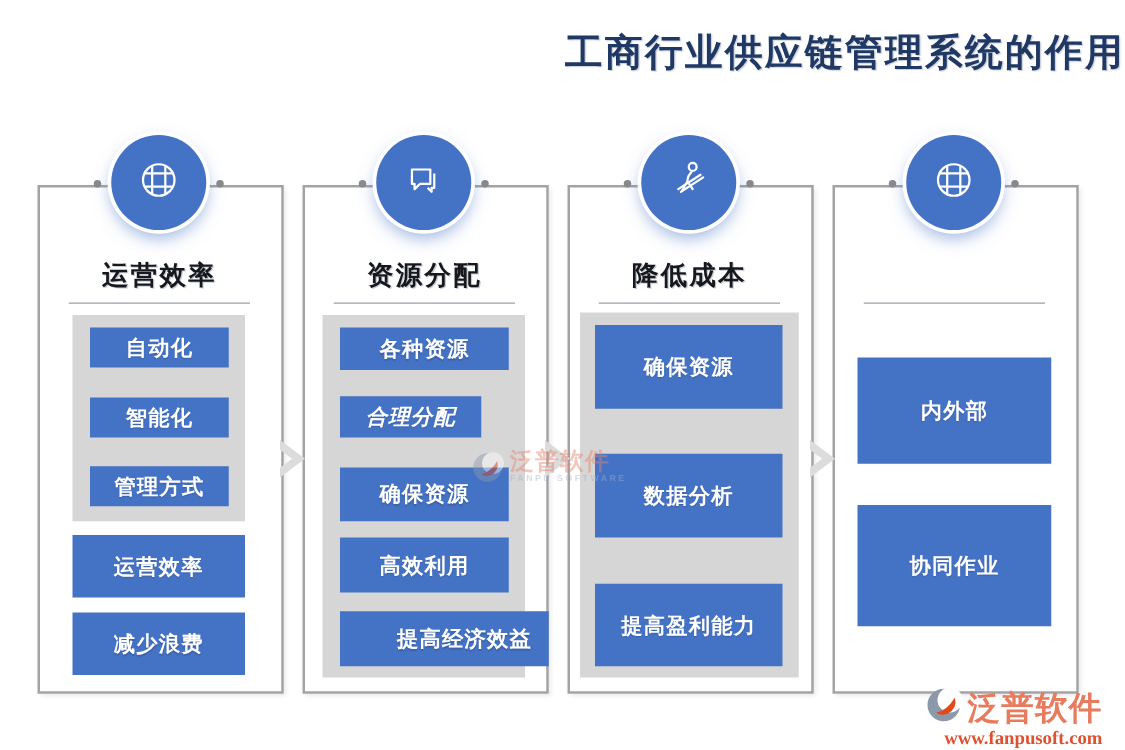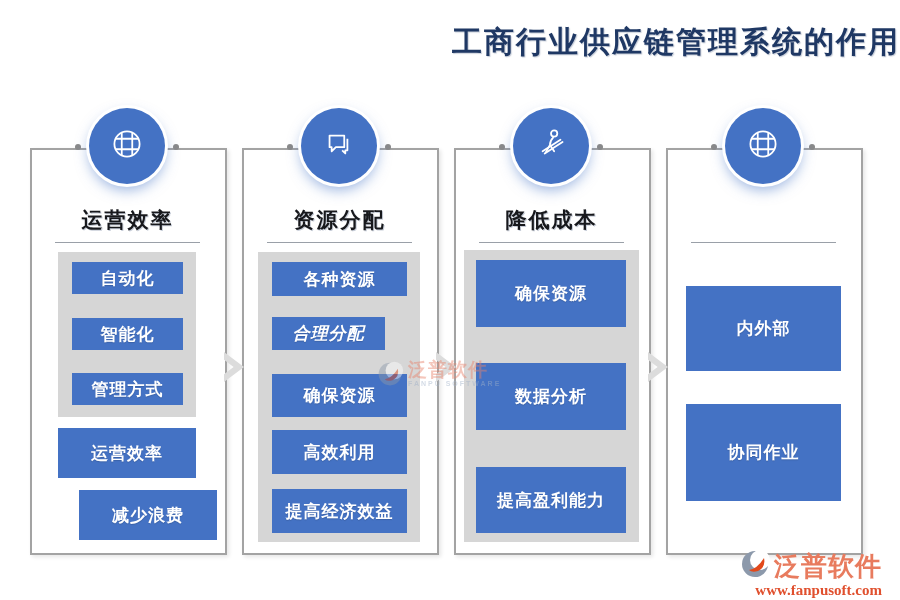--- a/index.html
+++ b/index.html
@@ -29,28 +29,28 @@
   .pill{position:absolute;background:#4472C4;color:#ffffff;display:flex;align-items:center;
     justify-content:center;font-size:17px;font-weight:bold;letter-spacing:1px;
     text-shadow:0 1px 1px rgba(0,0,0,0.15);}
 
   
   .c1 .panel{left:28px;top:152px;width:138px;height:165px;}
   .c1 .p0{left:42px;top:162px;width:111px;height:32px;}
   .c1 .p1{left:42px;top:218px;width:111px;height:32px;}
   .c1 .p2{left:42px;top:273px;width:111px;height:32px;}
   .c1 .o0{left:28px;top:328px;width:138px;height:50px;}
-  .c1 .o1{left:28px;top:390px;width:138px;height:50px;margin-left:21px;}
+  .c1 .o1{left:28px;top:390px;width:138px;height:50px;}
   
   .c2 .panel{left:16px;top:152px;width:162px;height:290px;}
   .c2 .p0{left:30px;top:162px;width:135px;height:34px;}
   .c2 .p1{left:30px;top:217px;width:113px;height:33px;font-style:italic;}
   .c2 .p2{left:30px;top:274px;width:135px;height:43px;}
   .c2 .p3{left:30px;top:330px;width:135px;height:44px;}
-  .c2 .p4{left:30px;top:389px;width:135px;height:44px;}
+  .c2 .p4{left:30px;top:389px;width:135px;height:44px;padding-left:32px;}
   
   .c3 .panel{left:10px;top:150px;width:175px;height:292px;}
   .c3 .p0{left:22px;top:160px;width:150px;height:67px;}
   .c3 .p1{left:22px;top:263px;width:150px;height:67px;}
   .c3 .p2{left:22px;top:367px;width:150px;height:66px;}
   
   .c4 .o0{left:20px;top:162px;width:155px;height:85px;margin-top:24px;}
   .c4 .o1{left:20px;top:304px;width:155px;height:97px;font-family:Liberation Serif, serif;}
 
   .chevron{position:absolute;top:352px;width:20px;height:30px;background:#DCDCDC;

